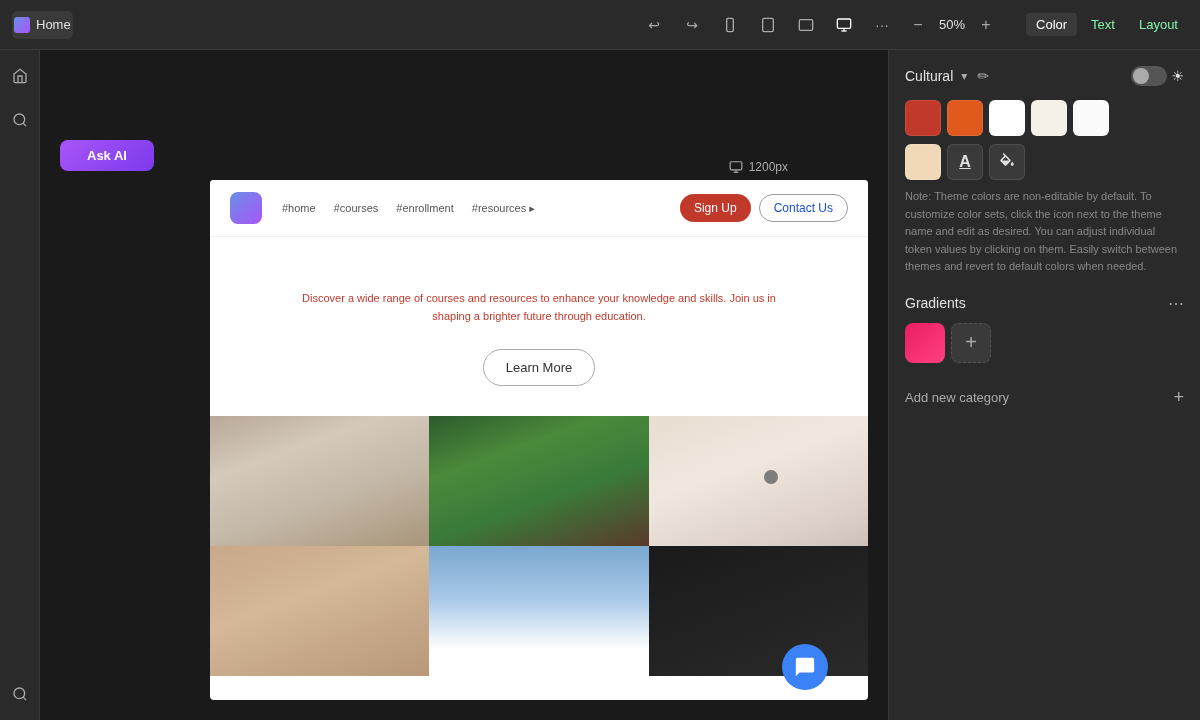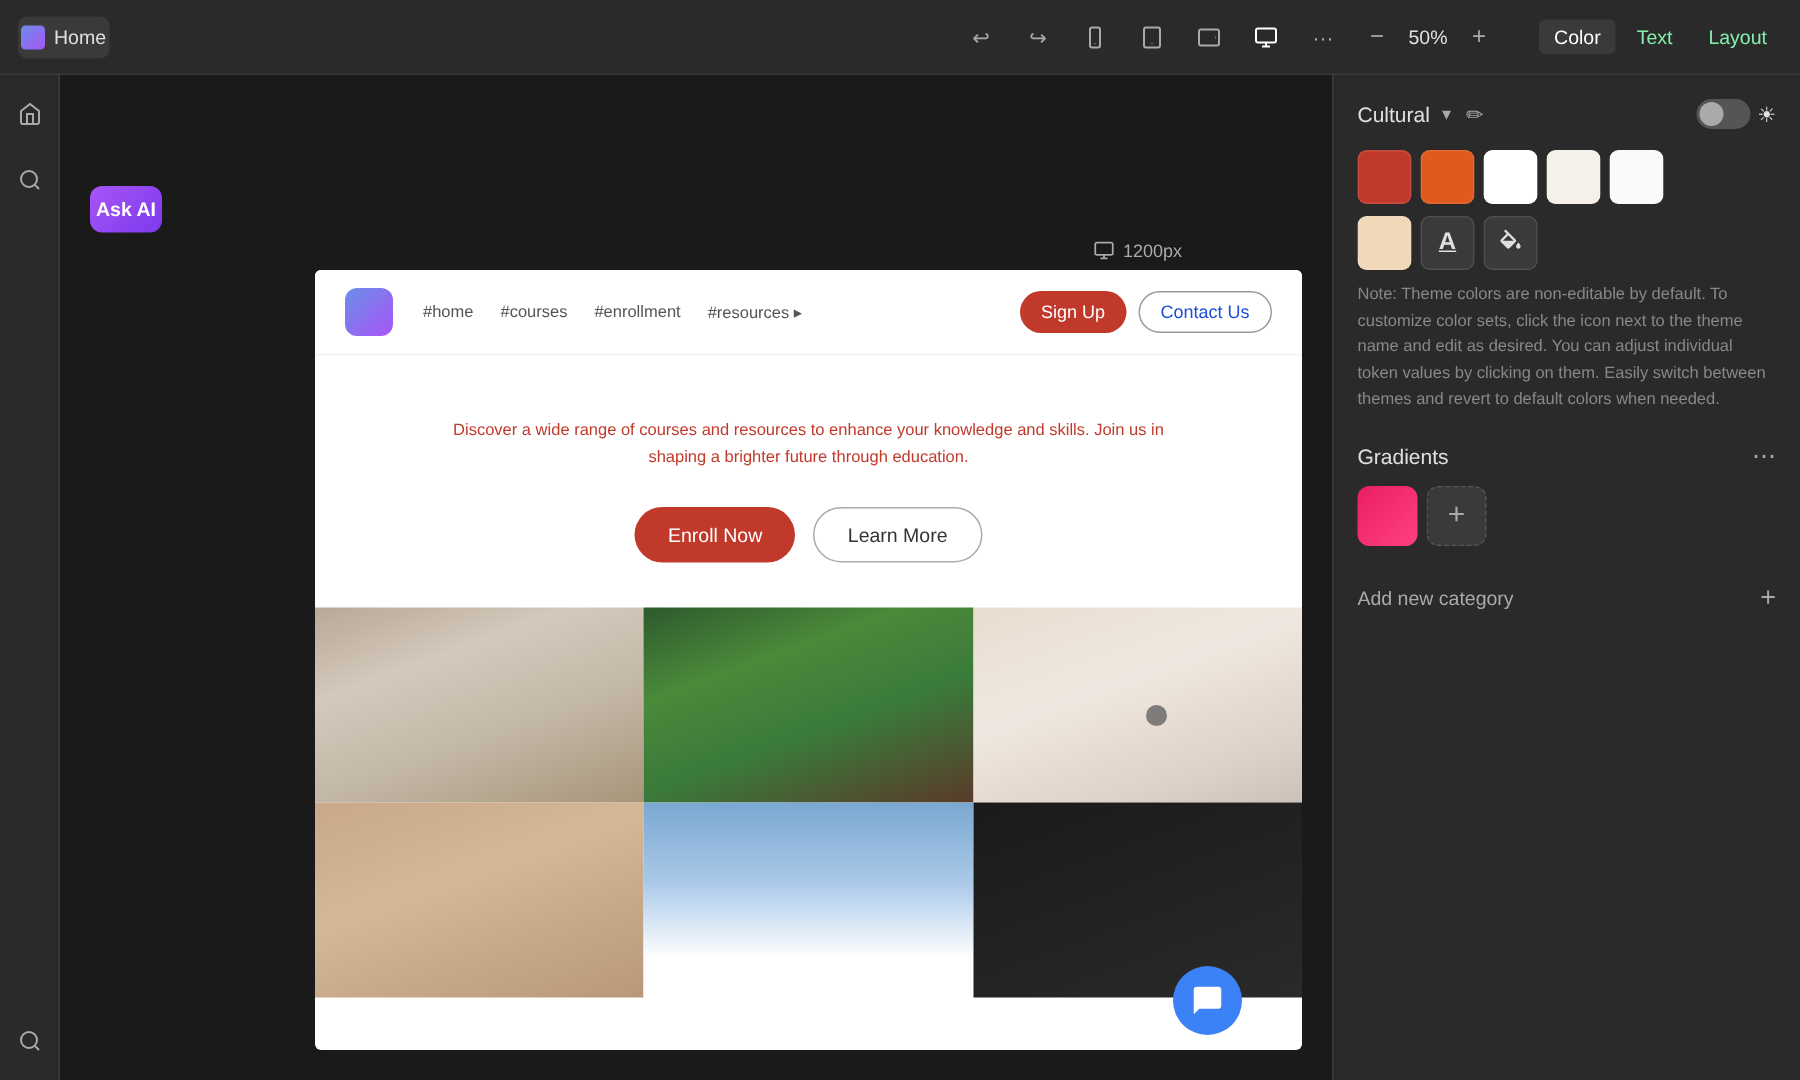--- a/index.html
+++ b/index.html
@@ -137,27 +137,27 @@
     .canvas-area {
       flex: 1;
       background: #1a1a1a;
       position: relative;
       overflow: hidden;
     }
 
     
     .ask-ai-btn {
       position: absolute;
-      top: 74px;
+      top: 90px;
       left: 20px;
       background: linear-gradient(135deg, #a855f7, #7c3aed);
       color: white;
       border: none;
       border-radius: 8px;
-      padding: 8px 4px;
+      padding: 8px 27px;
       font-size: 13px;
       font-weight: 600;
       cursor: pointer;
       z-index: 10;
     }
 
     
     .size-indicator {
       position: absolute;
       top: 110px;
@@ -238,21 +238,21 @@
     .hero-title {
       font-size: 26px;
       font-weight: 700;
       color: #1a1a1a;
       margin-bottom: 14px;
     }
     .hero-subtitle {
       font-size: 11px;
       color: #c0392b;
       max-width: 500px;
-      margin: 2px auto 24px;
+      margin: 13px auto 24px;
       line-height: 1.6;
     }
     .hero-buttons {
       display: flex;
       gap: 12px;
       justify-content: center;
     }
     .btn-enroll {
       background: #c0392b;
       color: white;
@@ -603,21 +603,20 @@
         </div>
         <div class="nav-actions">
           <button class="btn-signup">Sign Up</button>
           <button class="btn-contact">Contact Us</button>
         </div>
       </div>
 
       <div class="hero-section">
         <p class="hero-subtitle">Discover a wide range of courses and resources to enhance your knowledge and skills. Join us in shaping a brighter future through education.</p>
         <div class="hero-buttons">
-          <button class="btn-enroll">Enroll Now</button>
           <button class="btn-learn">Learn More</button>
         </div>
       </div>
 
       <div class="image-grid">
         <div class="img-cell img-aerial"></div>
         <div class="img-cell img-plant"></div>
         <div class="img-cell img-fabric"></div>
       </div>
 

